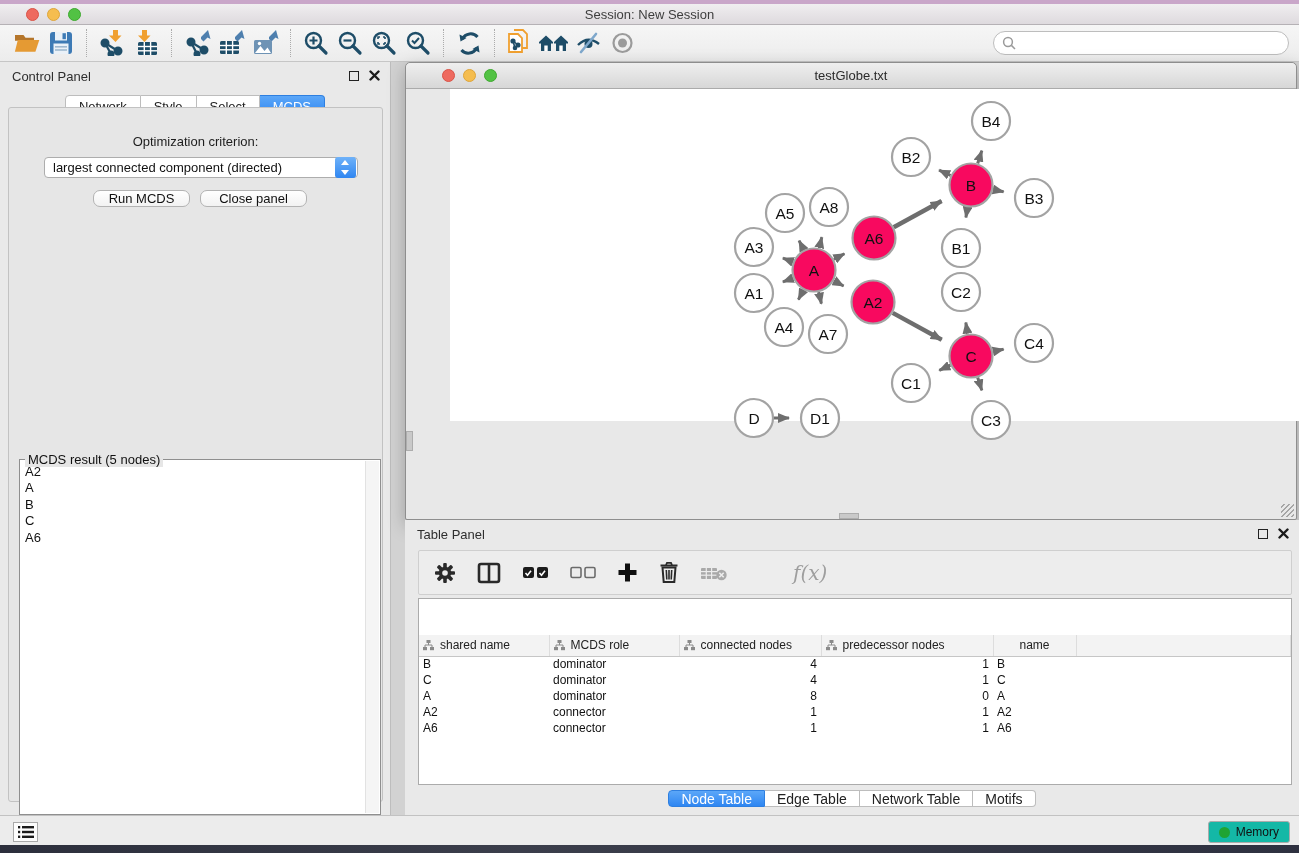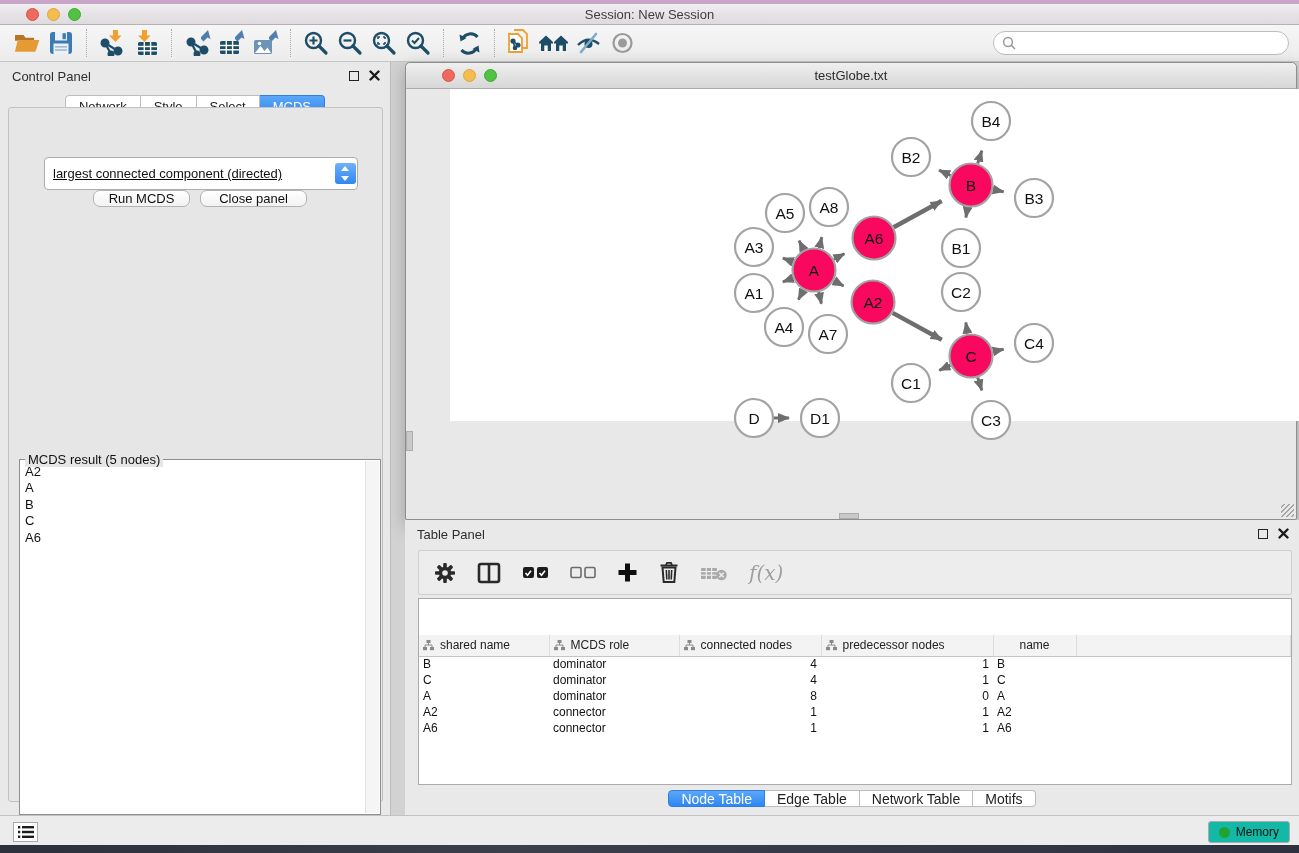--- a/index.html
+++ b/index.html
@@ -39,22 +39,22 @@
   .cp-tabs { position:absolute; left:0; top:33px; width:100%; display:flex; justify-content:center; }
   .seg-group { display:flex; }
   .seg-tab { font-size:13px; color:#222; background:#fff; border:1px solid #BDBDBD; border-left:none;
     padding:2px 13px; height:22px; display:flex; align-items:center; cursor:pointer; }
   .seg-tab:first-child { border-left:1px solid #BDBDBD; border-radius:4px 0 0 4px; }
   .seg-tab:last-child { border-radius:0 4px 4px 0; }
   .seg-tab.active { background:linear-gradient(#5CA7F8,#2E86F2); border-color:#2E7FE0; color:#fff; }
   .cp-content { position:absolute; left:8px; top:45px; width:375px; height:695px;
     background:#E6E6E6; border:1px solid #C2C2C2; border-radius:3px; }
   .opt-label { position:absolute; left:0; top:26px; width:100%; text-align:center; font-size:13px; color:#1D1D1D; }
-  .dropdown { position:absolute; left:35px; top:49px; width:314px; height:33px; background:#fff;
-    border:1px solid #ADADAD; border-radius:4px; display:flex; align-items:center; cursor:pointer;text-decoration:underline; }
+  .dropdown { position:absolute; left:35px; top:49px; width:314px; height:21px; background:#fff;
+    border:1px solid #ADADAD; border-radius:4px; display:flex; align-items:center; cursor:pointer; }
   .dropdown .dd-text { flex:1; font-size:13px; color:#111; padding-left:8px; white-space:nowrap; overflow:hidden; }
   .dd-stepper { width:21px; height:21px; border-radius:3px; background:linear-gradient(#6FB2F9,#2F86F1);
     margin-right:1px; position:relative; }
   .dd-stepper:before, .dd-stepper:after { content:""; position:absolute; left:6px; border-left:4.5px solid transparent; border-right:4.5px solid transparent; }
   .dd-stepper:before { top:3px; border-bottom:5px solid #fff; }
   .dd-stepper:after { bottom:3px; border-top:5px solid #fff; }
   .cp-btn { position:absolute; top:82px; height:17px; background:linear-gradient(#FFFFFF,#F2F2F2);
     border:1px solid #B3B3B3; border-radius:7px; font-size:13px; color:#111;
     display:flex; align-items:center; justify-content:center; cursor:pointer; }
   .btn-run { left:84px; width:97px; }
@@ -80,21 +80,21 @@
   .nw-bottom-handle { position:absolute; left:433px; top:450px; width:20px; height:6px; background:#C9C9C9; border:1px solid #ADADAD; }
   .resize-grip { position:absolute; right:2px; bottom:2px; width:13px; height:13px;
     background:repeating-linear-gradient(135deg, transparent 0 2px, #A6A6A6 2px 3.5px); }
 
   
   .table-panel { position:absolute; left:405px; top:520px; width:894px; height:295px; background:#E9E9E9; }
   .tp-toolbar { position:absolute; left:13px; top:30px; width:874px; height:45px;
     background:#EDEDED; border:1px solid #CFCFCF; border-radius:2px;
     display:flex; align-items:center; gap:21px; padding-left:15px; }
   .tp-icon { display:flex; align-items:center; justify-content:center; cursor:pointer; }
-  .fx-label { font-family:"DejaVu Serif","Liberation Serif",serif; font-style:italic; font-size:20px; color:#9E9E9E; }
+  .fx-label { font-family:"DejaVu Serif","Liberation Serif",serif; font-style:italic; font-size:20px; color:#9E9E9E;margin-left:44px; }
   .tp-table { position:absolute; left:13px; top:78px; width:874px; height:187px; background:#fff; border:1px solid #ABABAB; }
   table.grid { border-collapse:collapse; width:100%; table-layout:fixed;margin-top:36px; }
   table.grid th { height:21px; background:#F3F3F3; border-bottom:1px solid #C6C6C6; border-right:1px solid #DDDDDD;
     font-weight:normal; font-size:12px; color:#222; text-align:left; padding:0 4px; white-space:nowrap; overflow:hidden; }
   table.grid th .hdr { display:flex; align-items:center; gap:6px; justify-content:flex-start; }
   table.grid th.center .hdr { justify-content:center; }
   table.grid td { height:16px; font-size:12px; color:#111; padding:0 4px; white-space:nowrap; overflow:hidden; }
   td.al { text-align:left; padding-left:10px; } td.ar { text-align:right; padding-right:8px; }
   .tp-tabs { position:absolute; left:0; top:270px; width:100%; display:flex; justify-content:center; }
   .tp-tabs .seg-tab { font-size:14px; height:17px; padding:1px 12px; }
@@ -296,20 +296,21 @@
     </div>
     <div class="cp-tabs">
       <div class="seg-group">
           <div class="seg-tab">Network</div>
           <div class="seg-tab">Style</div>
           <div class="seg-tab">Select</div>
           <div class="seg-tab active">MCDS</div>
         </div>
     </div>
     <div class="cp-content">
+      <div class="opt-label">Optimization criterion:</div>
       <div class="dropdown">
         <span class="dd-text">largest connected component (directed)</span>
         <span class="dd-stepper"></span>
       </div>
       <div class="cp-btn btn-run">Run MCDS</div>
       <div class="cp-btn btn-close">Close panel</div>
       <div class="result-box">
         <span class="result-legend">MCDS result (5 nodes)</span>
         <div class="result-list">
             <div class="result-item">A2</div>

